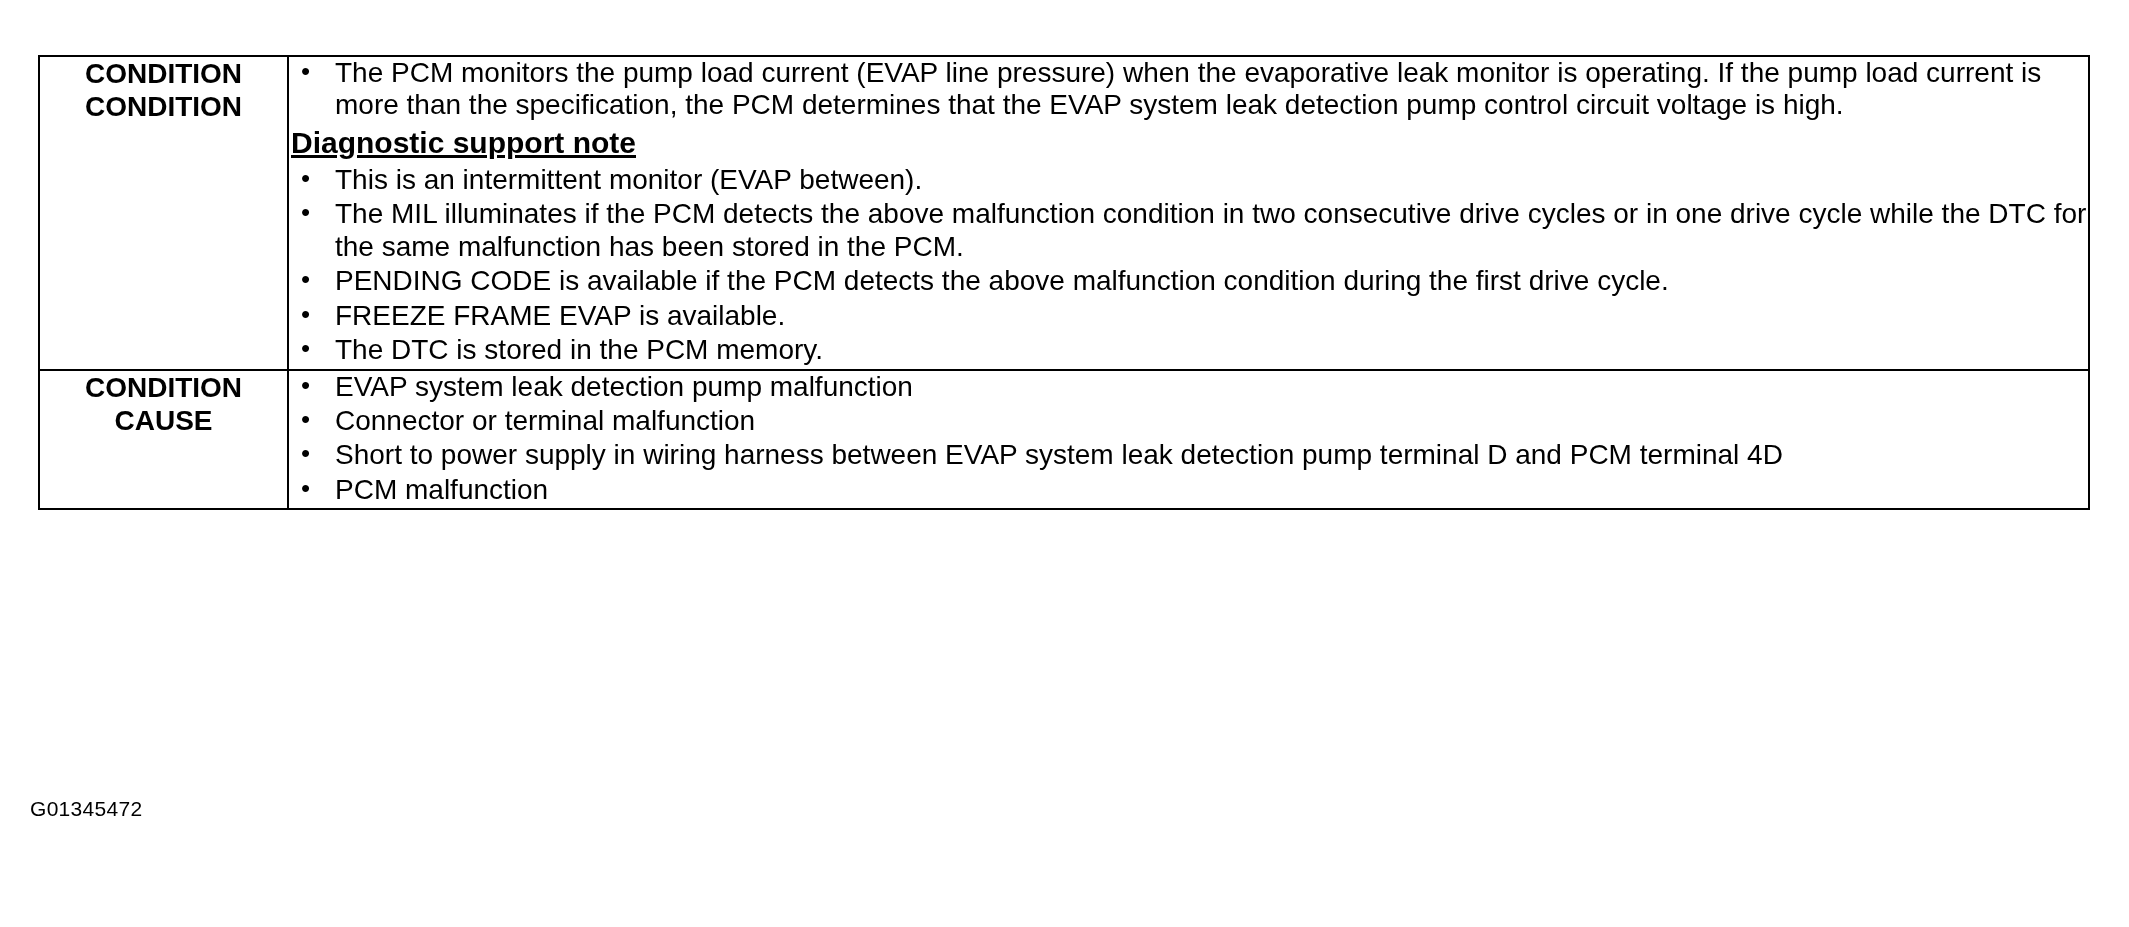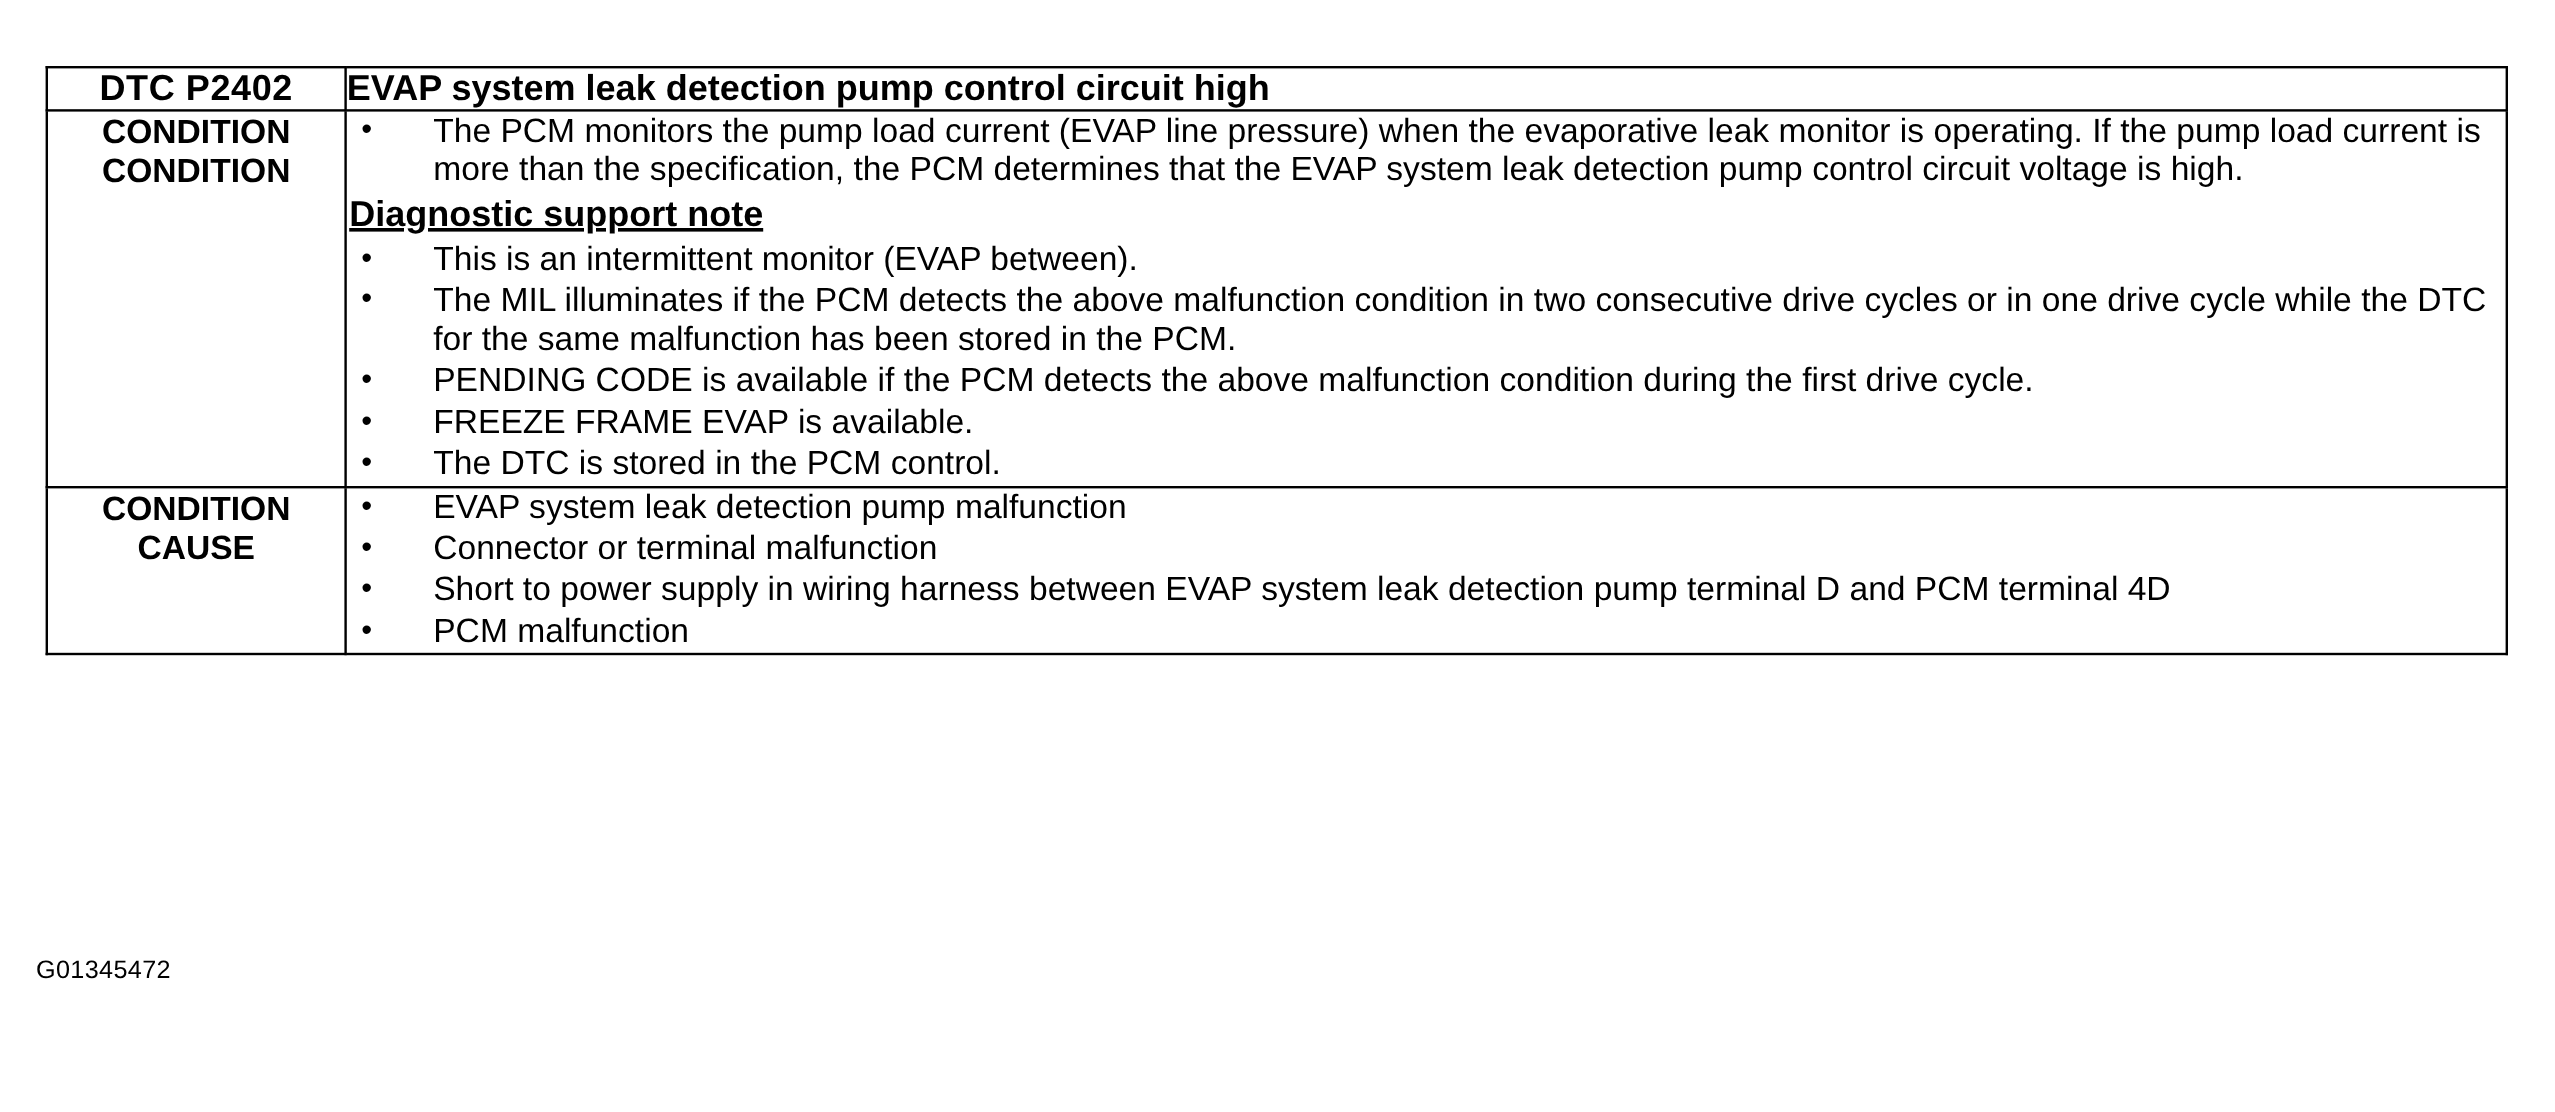--- a/index.html
+++ b/index.html
@@ -75,21 +75,21 @@
   .sec-body {
     padding: 8px 10px 10px 12px;
   }
   ul.blist {
     list-style: none;
     margin: 0;
     padding: 0;
   }
   ul.blist > li {
     position: relative;
-    padding-left: 72px;
+    padding-left: 46px;
     margin: 0 0 2px 0;
     font-size: 28px;
     line-height: 1.16;
     text-align: left;
   }
   ul.blist > li::before {
     content: "\2022";
     position: absolute;
     left: 12px;
     top: -1px;
@@ -117,41 +117,37 @@
 
 <div class="page">
 
   <table class="dtc-table">
     <colgroup>
       <col class="col-label">
       <col class="col-body">
     </colgroup>
     <tbody>
 
-      <tr>
-        <td class="hdr-code">DTC P2402</td>
-        <td class="hdr-title">EVAP system leak detection pump control circuit high</td>
-      </tr>
 
       <tr>
         <td class="sec-label">
           <span class="lbl-line">CONDITION</span>
           <span class="lbl-line">CONDITION</span>
         </td>
         <td class="sec-body">
           <ul class="blist">
             <li>The PCM monitors the pump load current (EVAP line pressure) when the evaporative leak monitor is operating. If the pump load current is more than the specification, the PCM determines that the EVAP system leak detection pump control circuit voltage is high.</li>
           </ul>
           <div class="subhead">Diagnostic support note</div>
           <ul class="blist">
             <li>This is an intermittent monitor (EVAP between).</li>
             <li>The MIL illuminates if the PCM detects the above malfunction condition in two consecutive drive cycles or in one drive cycle while the DTC for the same malfunction has been stored in the PCM.</li>
             <li>PENDING CODE is available if the PCM detects the above malfunction condition during the first drive cycle.</li>
             <li>FREEZE FRAME EVAP is available.</li>
-            <li>The DTC is stored in the PCM control.</li>
+            <li>The DTC is stored in the PCM memory.</li>
           </ul>
         </td>
       </tr>
 
       <tr>
         <td class="sec-label">
           <span class="lbl-line">CONDITION</span>
           <span class="lbl-line">CAUSE</span>
         </td>
         <td class="sec-body">

